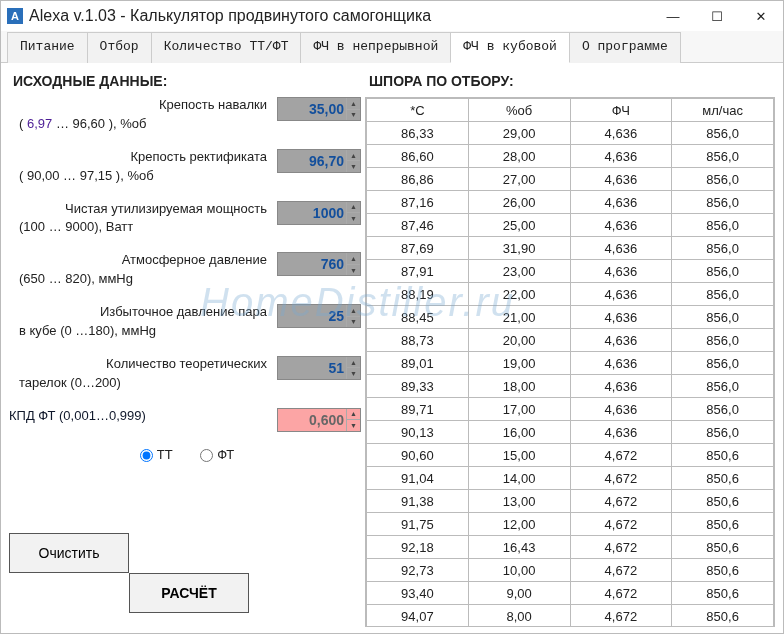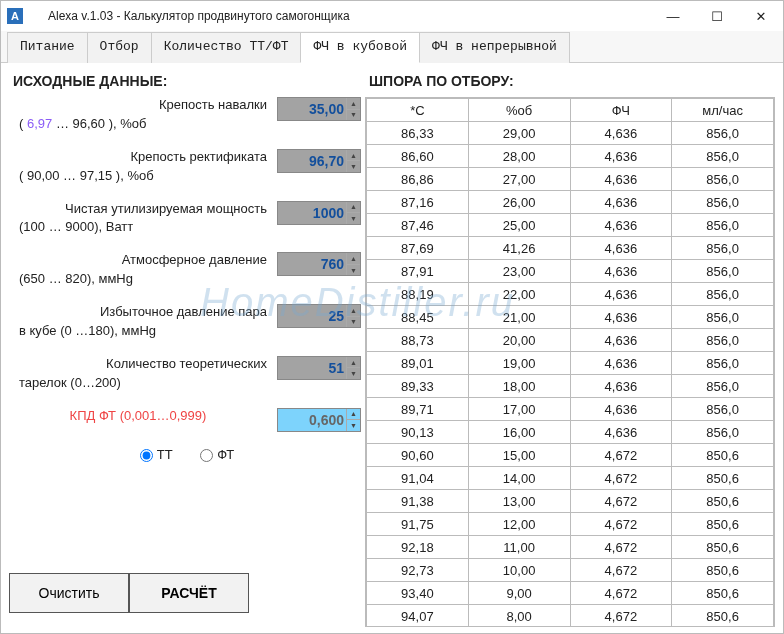--- a/index.html
+++ b/index.html
@@ -1,42 +1,42 @@
 <!DOCTYPE html>
 <html><head>
 <meta charset="utf-8">
 <style>
 * { box-sizing: border-box; margin: 0; padding: 0; }
 body { font-family: "Segoe UI", Tahoma, sans-serif; font-size: 13px; background: #fff; color: #222; width: 784px; height: 634px; overflow: hidden; border: 1px solid #bbb; }
 .titlebar { display: flex; align-items: center; height: 30px; padding: 0 0 0 6px; background: #fff; }
 .titlebar .app-icon { width: 16px; height: 16px; background: #2a6fba; display: inline-flex; align-items: center; justify-content: center; color: #fff; font-size: 11px; font-weight: bold; margin-right: 6px; }
-.titlebar .title { flex: 1; font-size: 12px; margin-left: 19px; }
+.titlebar .title { flex: 1; font-size: 16px; }
 .titlebar .win-btn { width: 44px; height: 28px; display: inline-flex; align-items: center; justify-content: center; font-size: 13px; }
 .tabs { display: flex; border-bottom: 1px solid #ccc; background: #f7f7f7; height: 32px; padding-left: 6px; font-family: Liberation Mono, monospace; }
 .tab { padding: 6px 12px; border: 1px solid #ccc; border-bottom: none; margin-right: -1px; background: #f2f2f2; font-size: 13px; position: relative; top: 1px; cursor: pointer; }
 .tab.active { background: #fff; border-bottom: 1px solid #fff; z-index: 2; }
 .content { display: flex; padding: 8px 8px 8px 8px; height: calc(634px - 30px - 32px); }
 .panel-left { width: 356px; padding-right: 0; display: flex; flex-direction: column; }
 .panel-right { flex: 1; display: flex; flex-direction: column; }
 .section-header { font-weight: bold; font-size: 14px; padding: 2px 0 8px 4px; }
 .field { margin-bottom: 16px; position: relative; }
 .field .lbl { display: block; text-align: right; padding-right: 98px; line-height: 1.3; }
 .field .range { display: block; text-align: left; padding-left: 10px; line-height: 1.3; margin-top: 2px; }
-.field .range .orange { color: #8b5cf6; }
+.field .range .orange { color: #4c1d95; }
 .num-input { position: absolute; right: 4px; top: 0; width: 84px; height: 24px; border: 1px solid #888; display: flex; align-items: center; padding: 0 16px 0 4px; font-weight: bold; color: #134f9c; background: #a3a3a3; text-align: right; justify-content: flex-end; font-size: 14px; }
-.num-input.disabled { background: #7dd3fc; color: #666; }
+.num-input.disabled { background: #fca5a5; color: #666; }
 .num-input .spin { position: absolute; right: 0; top: 0; width: 14px; height: 22px; display: flex; flex-direction: column; }
 .num-input .spin span { flex: 1; border-left: 1px solid #aaa; display: flex; align-items: center; justify-content: center; font-size: 7px; color: #444; }
 .num-input .spin span:first-child { border-bottom: 1px solid #aaa; }
 .radio-row { text-align: center; margin: 6px 0 18px 0; }
 .radio-row label { margin: 0 12px; font-size: 13px; }
 .radio-row input { margin-right: 4px; vertical-align: middle; }
 .button-row { display: flex; justify-content: flex-start; margin-top: auto; padding-bottom: 14px; padding-top: 8px; }
 .btn { width: 120px; height: 40px; border: 1px solid #555; background: #f2f2f2; cursor: pointer; font-size: 14px; }
-.btn.primary { font-weight: bold; }
+.btn.primary { font-weight: bold; margin-top: 40px; }
 .table-wrap { border: 1px solid #bbb; flex: 1; overflow-y: scroll; overflow-x: hidden; background: #fff; position: relative; }
 table { border-collapse: collapse; width: 100%; table-layout: fixed; }
 th, td { border: 1px solid #bbb; padding: 3px 4px; text-align: center; font-size: 13px; height: 23px; }
 th { background: #fff; font-weight: normal; position: sticky; top: 0; }
 .watermark { position: absolute; pointer-events: none; color: rgba(120,170,210,0.35); font-size: 40px; font-style: italic; left: 200px; top: 280px; letter-spacing: 2px; z-index: 5; white-space: nowrap; }
 ::-webkit-scrollbar { width: 16px; }
 ::-webkit-scrollbar-track { background: #f0f0f0; }
 ::-webkit-scrollbar-thumb { background: #c8c8c8; border: 1px solid #aaa; }
 </style>
 </head>
@@ -47,22 +47,23 @@
   <span class="title">Alexa  v.1.03 - Калькулятор продвинутого самогонщика</span>
   <span class="win-btn">—</span>
   <span class="win-btn">☐</span>
   <span class="win-btn">✕</span>
 </div>
 
 <div class="tabs" id="tabbar">
     <div class="tab">Питание</div>
     <div class="tab">Отбор</div>
     <div class="tab">Количество ТТ/ФТ</div>
+    <div class="tab">ФЧ в непрерывной</div>
     <div class="tab active">ФЧ в кубовой</div>
-    <div class="tab">ФЧ в непрерывной</div>
+    <div class="tab">О программе</div>
   </div>
 
 <div class="content">
   <div class="panel-left">
     <div class="section-header">ИСХОДНЫЕ ДАННЫЕ:</div>
     <div id="fields">
         <div class="field">
           <span class="lbl">Крепость навалки</span>
           <span class="range">(        <span class="orange">6,97</span>  …     96,60    ), %об</span>
           <div class="num-input">
@@ -122,21 +123,21 @@
           <span class="range">тарелок (0…200)</span>
           <div class="num-input">
             <span>51</span>
             <div class="spin">
               <span>▲</span>
               <span>▼</span>
             </div>
           </div>
         </div>
         <div class="field">
-          <span class="lbl" style="color:#ef4444;padding-right:98px;text-align:center;display:block;">КПД ФТ (0,001…0,999)</span>
+          <span class="lbl" style="color:#0f172a;padding-right:98px;text-align:left;display:block;">КПД ФТ (0,001…0,999)</span>
           <div class="num-input disabled">
             <span>0,600</span>
             <div class="spin">
               <span>▲</span>
               <span>▼</span>
             </div>
           </div>
         </div>
       </div>
     <div class="radio-row">
@@ -187,21 +188,21 @@
               <td>856,0</td>
             </tr>
             <tr>
               <td>87,46</td>
               <td>25,00</td>
               <td>4,636</td>
               <td>856,0</td>
             </tr>
             <tr>
               <td>87,69</td>
-              <td>41,26</td>
+              <td>31,90</td>
               <td>4,636</td>
               <td>856,0</td>
             </tr>
             <tr>
               <td>87,91</td>
               <td>23,00</td>
               <td>4,636</td>
               <td>856,0</td>
             </tr>
             <tr>
@@ -265,21 +266,21 @@
               <td>850,6</td>
             </tr>
             <tr>
               <td>91,75</td>
               <td>12,00</td>
               <td>4,672</td>
               <td>850,6</td>
             </tr>
             <tr>
               <td>92,18</td>
-              <td>11,00</td>
+              <td>16,43</td>
               <td>4,672</td>
               <td>850,6</td>
             </tr>
             <tr>
               <td>92,73</td>
               <td>10,00</td>
               <td>4,672</td>
               <td>850,6</td>
             </tr>
             <tr>

